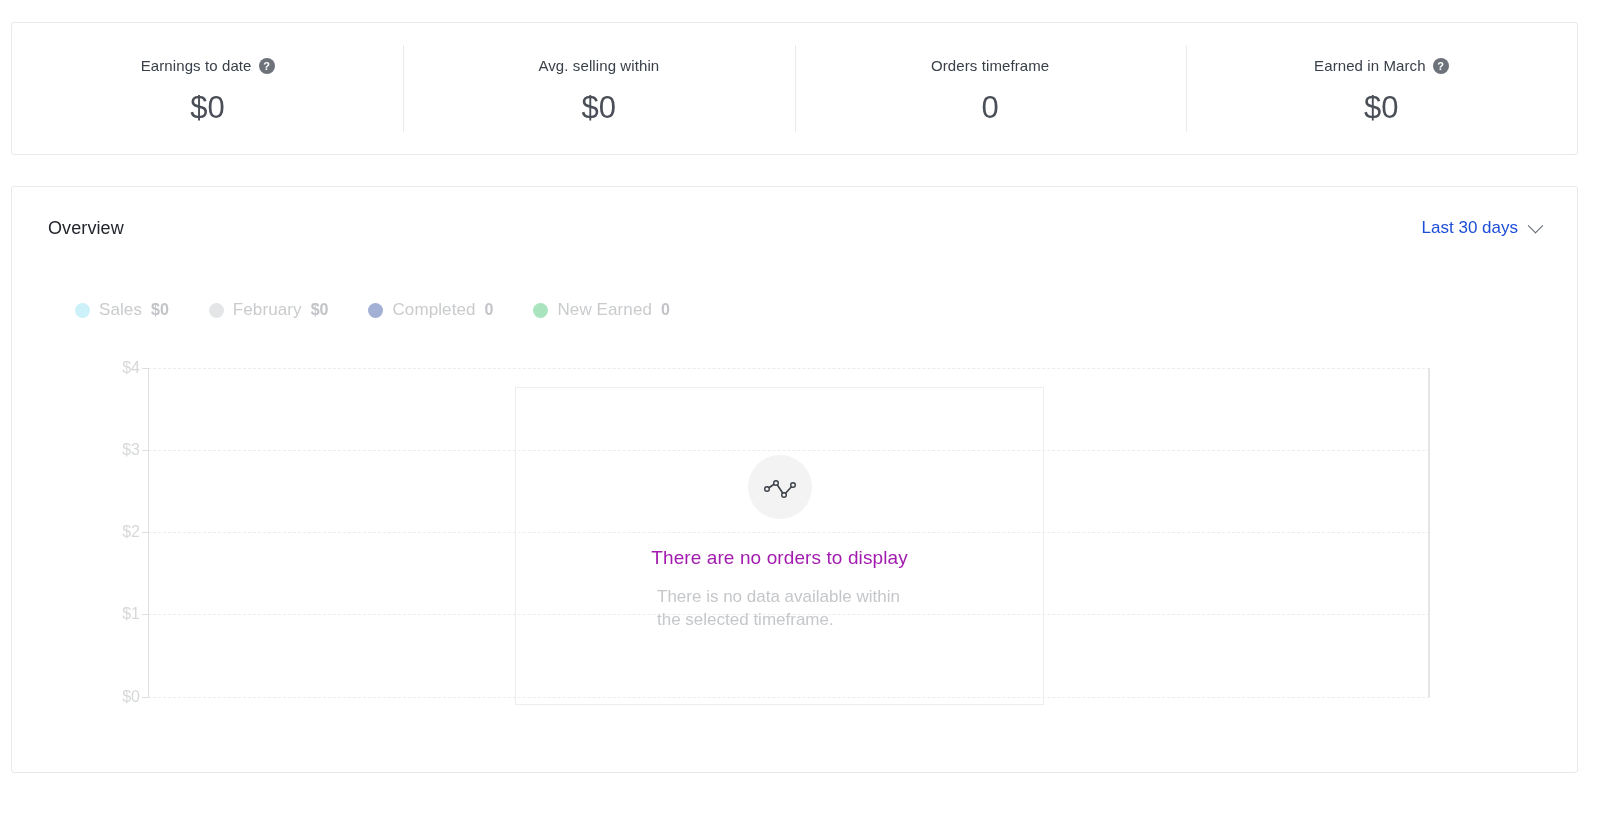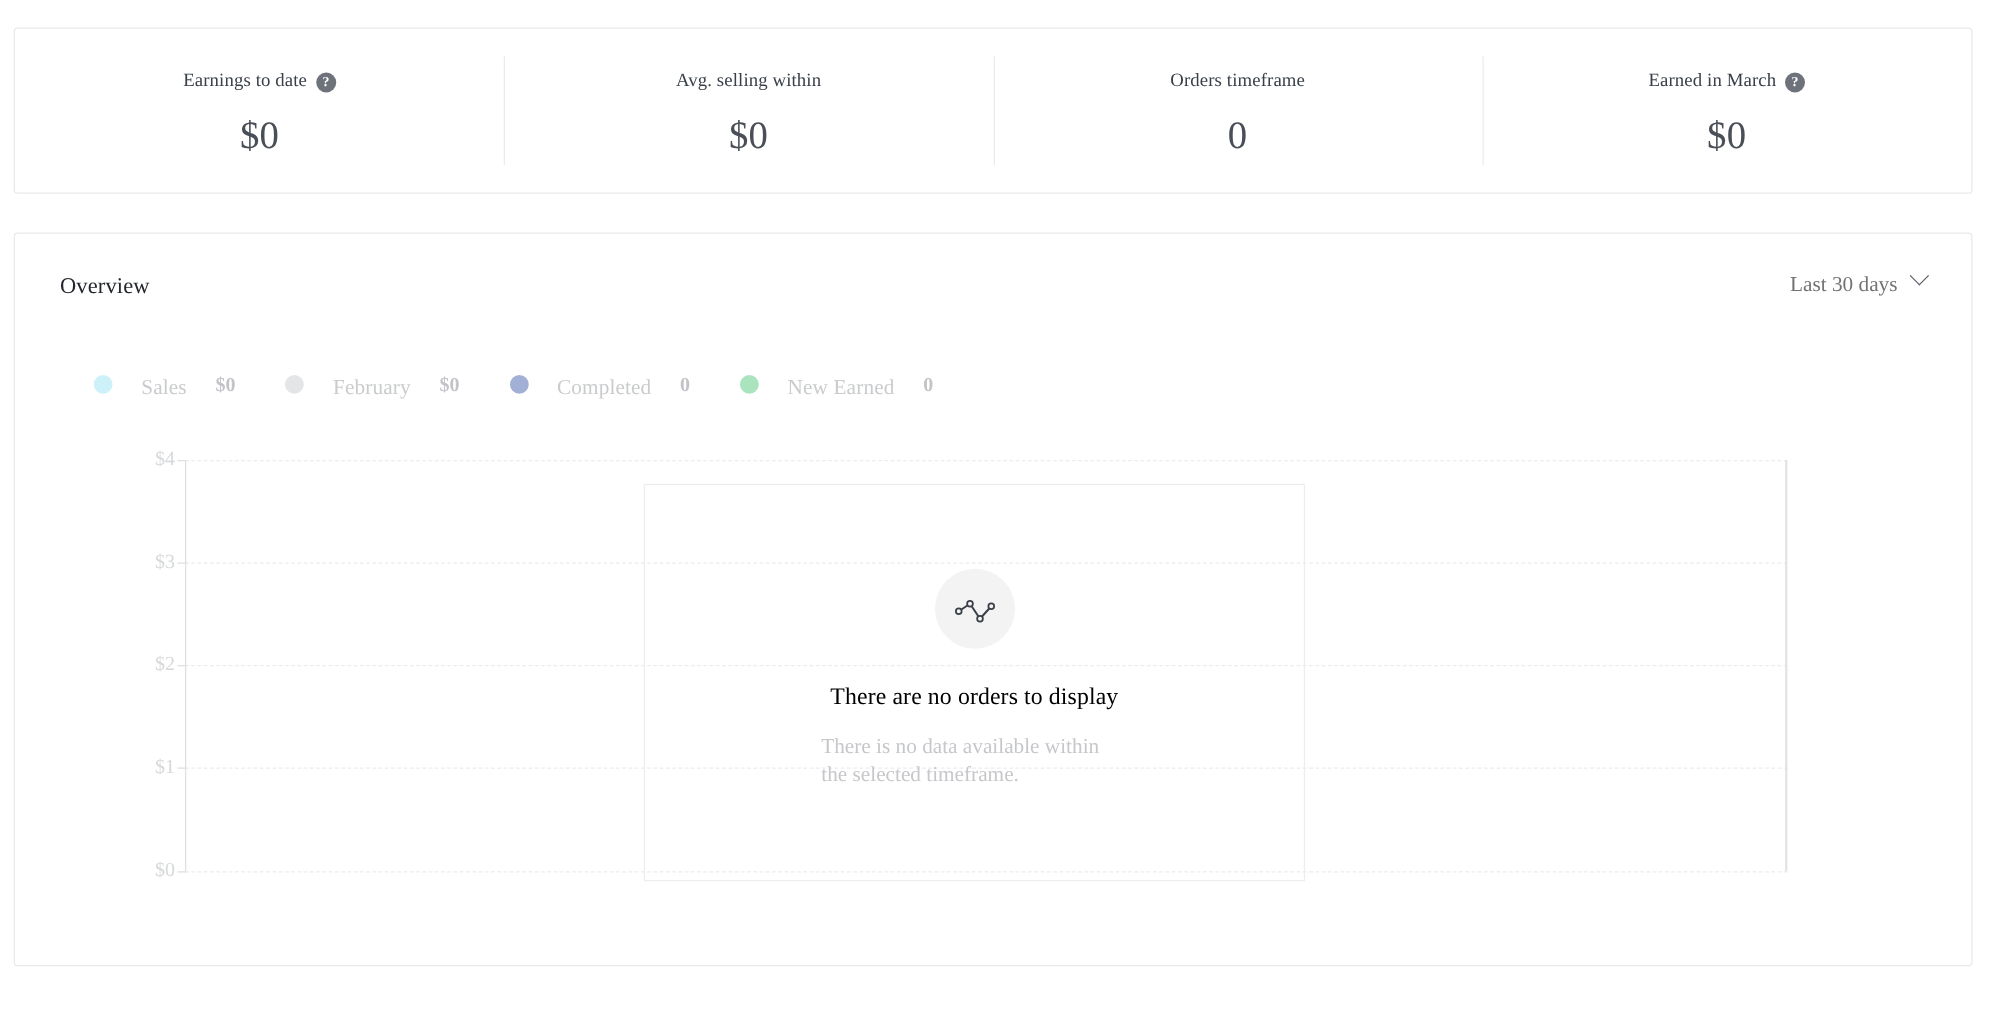--- a/index.html
+++ b/index.html
@@ -2,21 +2,21 @@
 <html><head>
 <meta charset="utf-8">
 <style>
   * { box-sizing: border-box; margin: 0; padding: 0; }
   html, body {
     width: 1600px; height: 826px;
     background: #ffffff;
     font-family: "Liberation Sans", sans-serif;
     -webkit-font-smoothing: antialiased;
   }
-  .page { position: relative; width: 1518px; height: 826px; background:#fff;font-family:Liberation Serif, serif; }
+  .page { position: relative; width: 1518px; height: 826px; background:#fff; }
 
   
   .stats-card {
     position: absolute;
     left: 11px; top: 22px;
     width: 1567px; height: 133px;
     background: #ffffff;
     border: 1px solid #e9e9ea;
     border-radius: 3px;
     display: flex;
@@ -88,45 +88,46 @@
     align-items: center;
     justify-content: space-between;
   }
   .overview-title {
     font-size: 18px;
     color: #22262c;
     letter-spacing: .1px;
   }
   .range-select {
     display: flex;
-    align-items: flex-start;
+    align-items: center;
     gap: 12px;
     font-size: 17px;
-    color: #737373;
+    color: #1d4ed8;
     cursor: pointer;
     user-select: none;
   }
   .chev {
     display: inline-block;
     width: 11px; height: 11px;
     border-right: 1.6px solid #5c626b;
     border-bottom: 1.6px solid #5c626b;
     transform: rotate(45deg) translate(-2px,-2px);
   }
 
   
   .legend {
     position: absolute;
     left: 63px; top: 299px - 186px;
     display: flex;
     align-items: center;
   }
   .legend-item {
     display: flex;
-    gap: 23px;
+    align-items: center;
+    gap: 9px;
     margin-right: 40px;
     cursor: pointer;
   }
   .legend-dot { width: 15px; height: 15px; border-radius: 50%; flex: none; }
   .legend-label { font-size: 17px; color: #c9cbcd; letter-spacing: .1px; }
   .legend-value { font-size: 16px; color: #c2c4c7; font-weight: 700; }
 
   
   .chart {
     position: absolute;
@@ -187,21 +188,21 @@
     width: 64px; height: 64px;
     border-radius: 50%;
     background: #f3f3f3;
     display: flex;
     align-items: center;
     justify-content: center;
   }
   .empty-title {
     margin-top: 28px;
     font-size: 19px;
-    color: #000000;
+    color: #a21caf;
     letter-spacing: .1px;
   }
   .empty-sub {
     margin-top: 16px;
     font-size: 17px;
     line-height: 23px;
     color: #c5c7ca;
     max-width: 245px;
   }
 </style>

